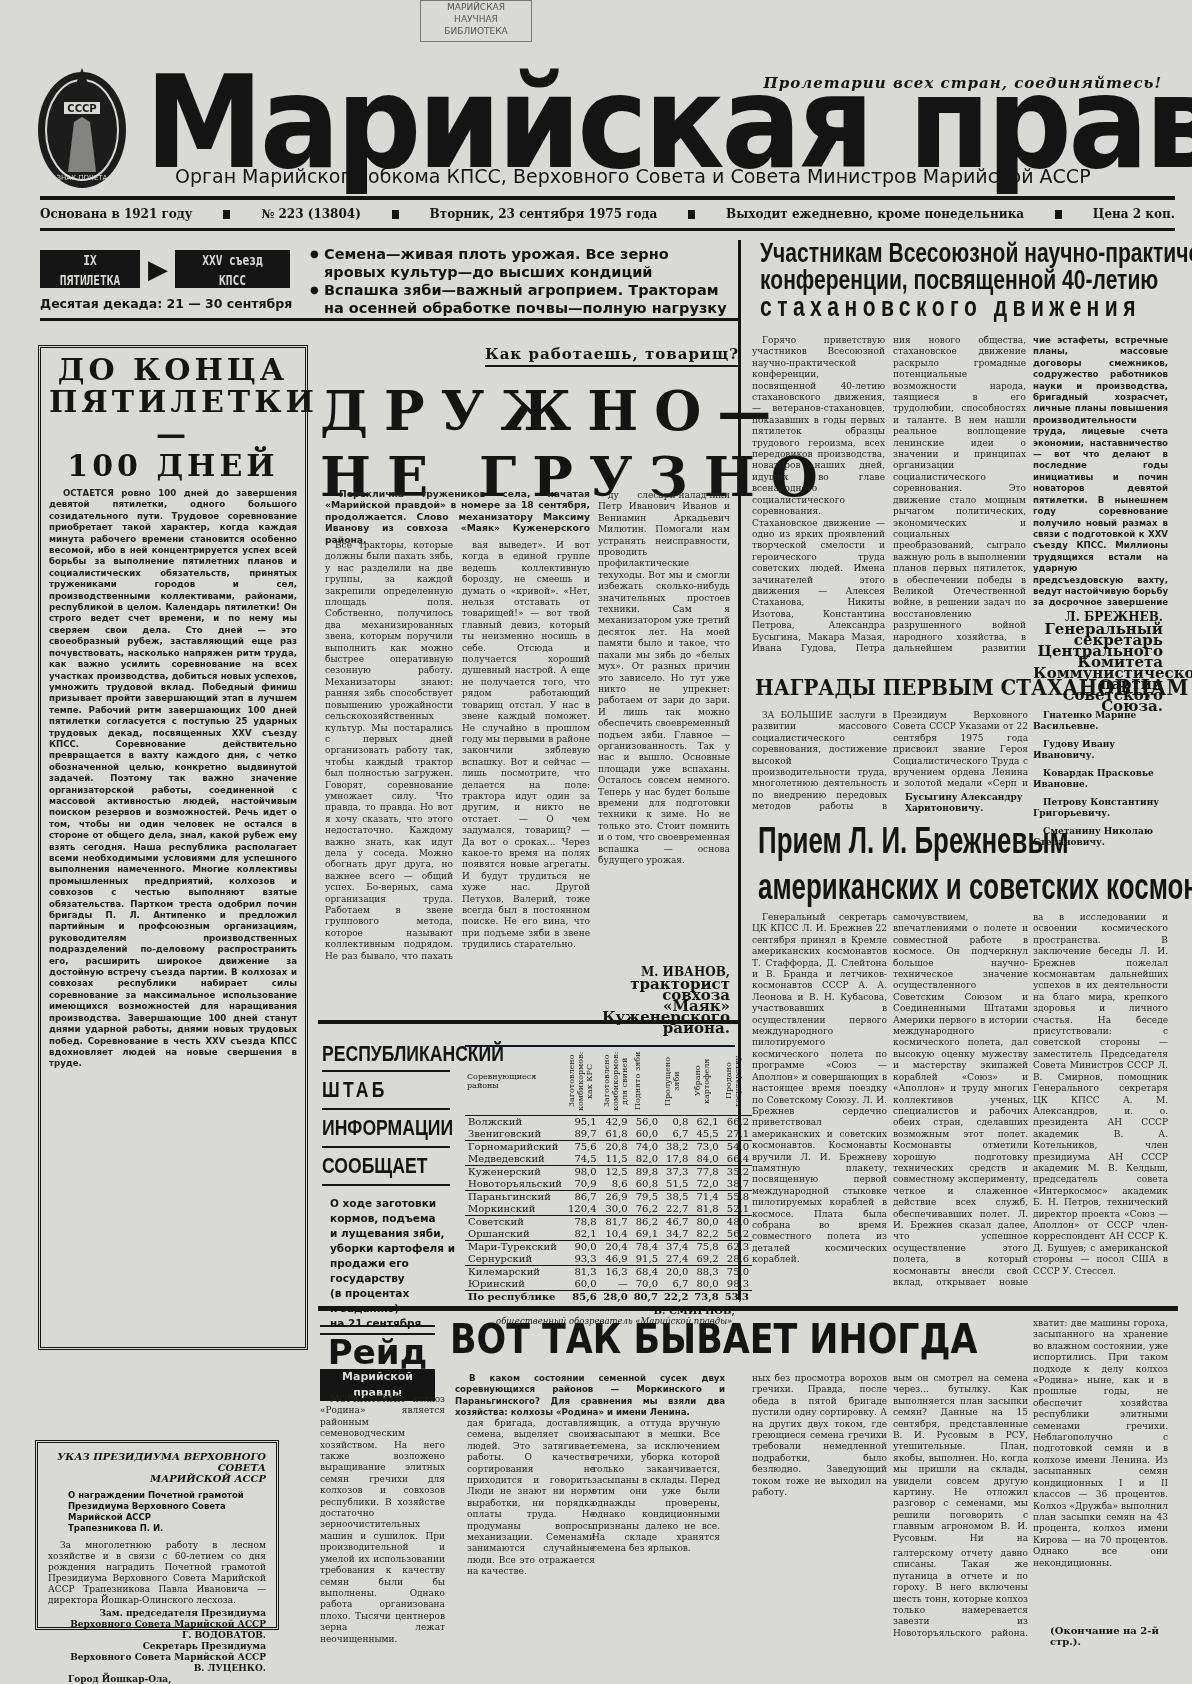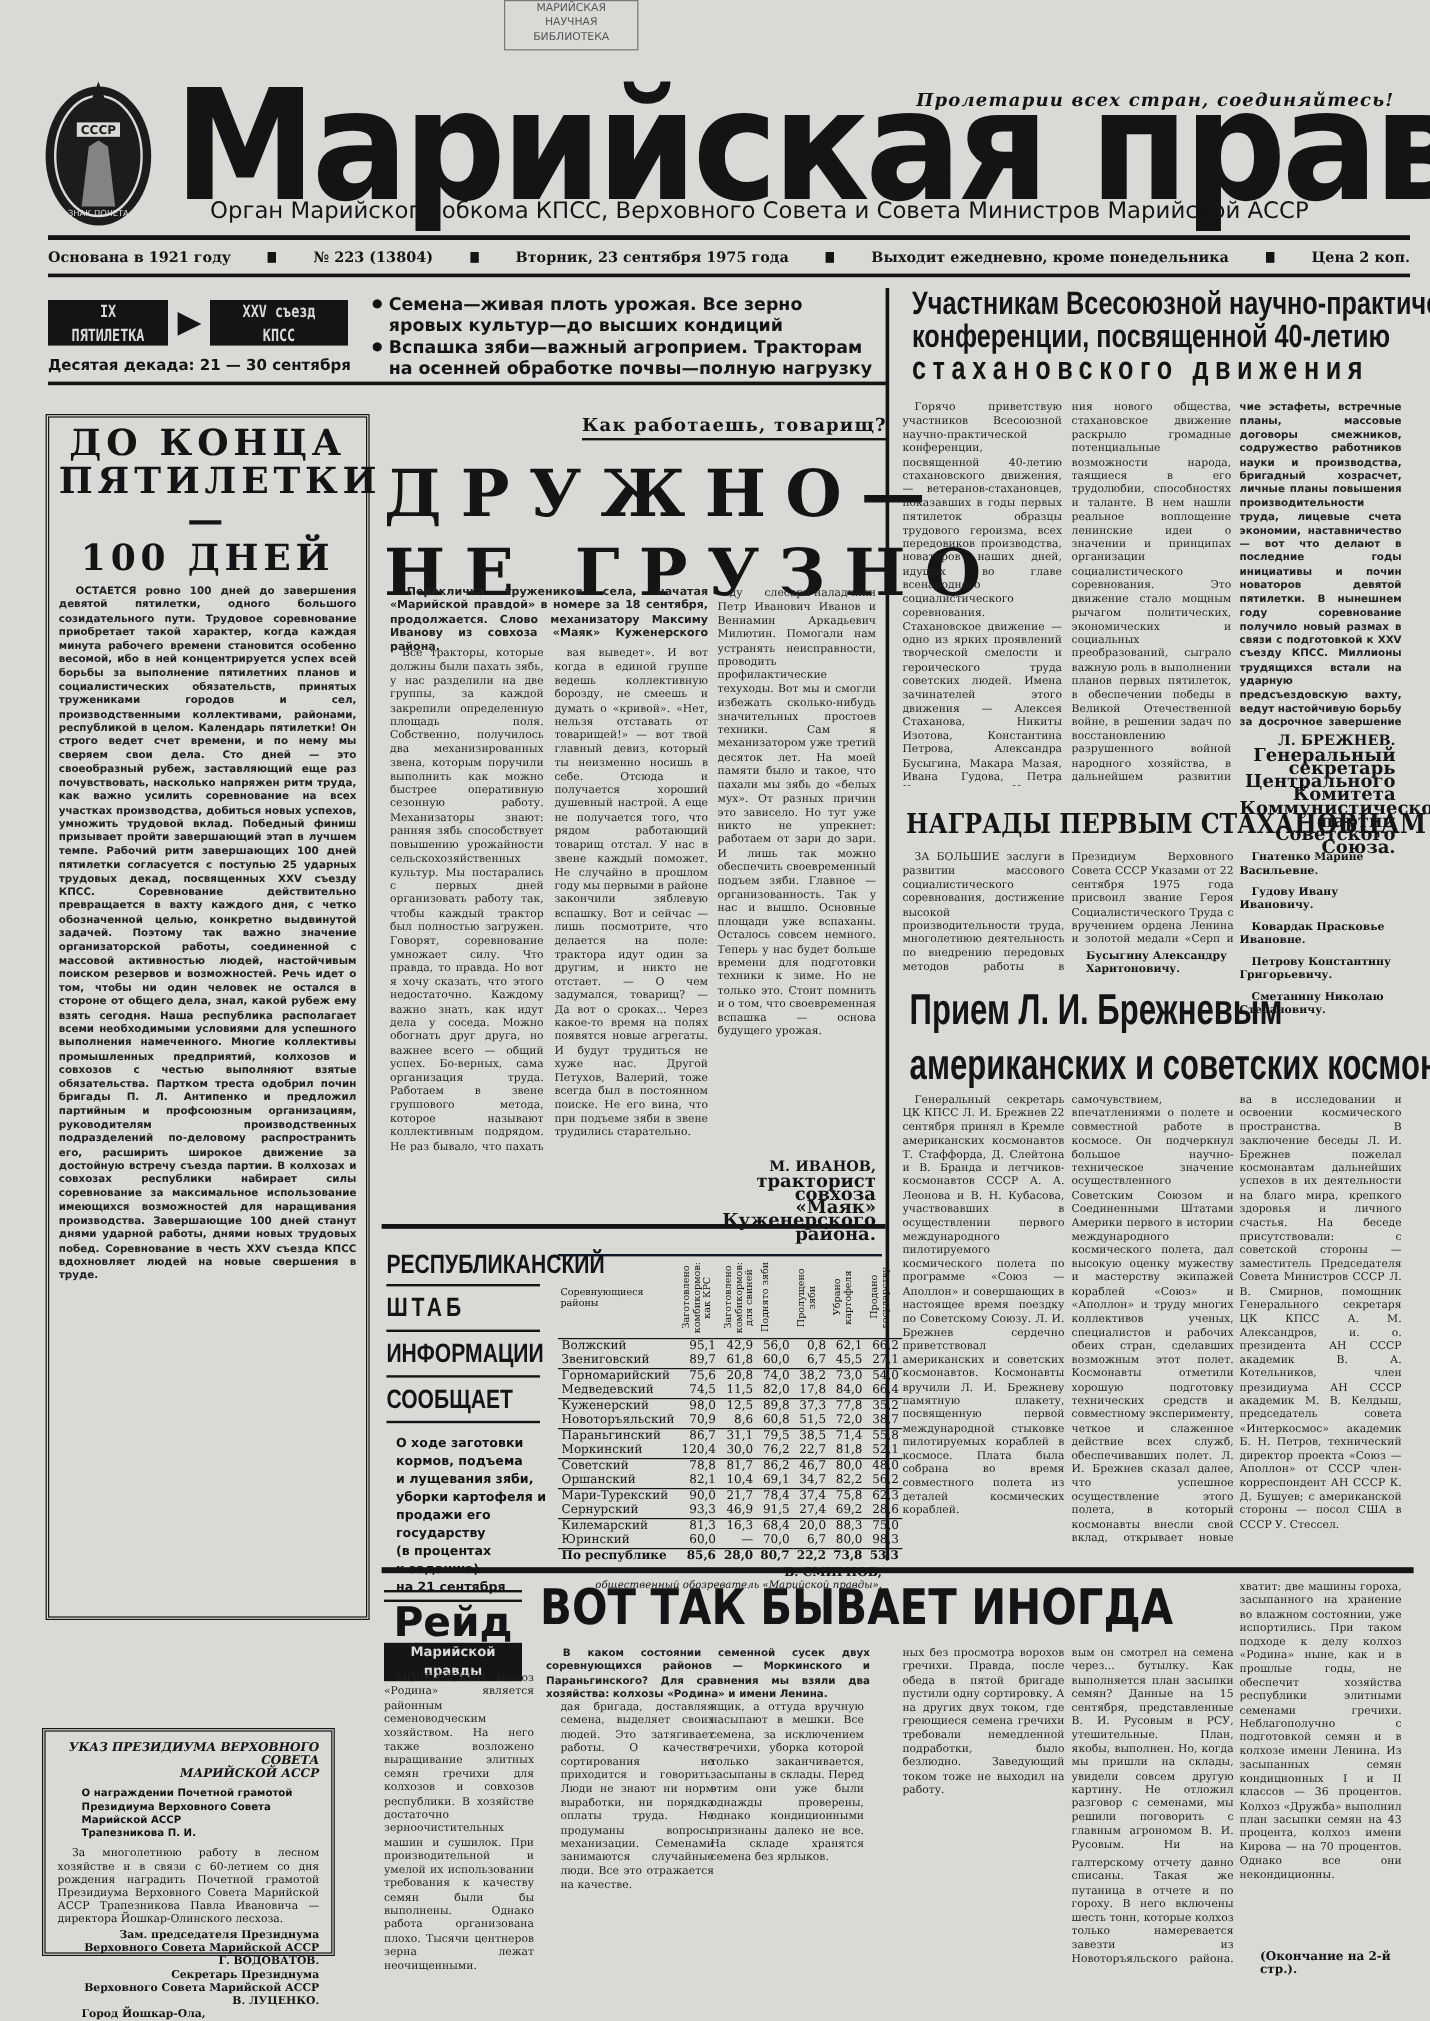--- a/index.html
+++ b/index.html
@@ -233,21 +233,21 @@
           <td>70,9</td>
           <td>8,6</td>
           <td>60,8</td>
           <td>51,5</td>
           <td>72,0</td>
           <td>38,7</td>
         </tr>
         <tr class="sep">
           <td>Параньгинский</td>
           <td>86,7</td>
-          <td>31,1</td>
+          <td>26,9</td>
           <td>79,5</td>
           <td>38,5</td>
           <td>71,4</td>
           <td>55,8</td>
         </tr>
         <tr>
           <td>Моркинский</td>
           <td>120,4</td>
           <td>30,0</td>
           <td>76,2</td>
@@ -269,21 +269,21 @@
           <td>82,1</td>
           <td>10,4</td>
           <td>69,1</td>
           <td>34,7</td>
           <td>82,2</td>
           <td>56,2</td>
         </tr>
         <tr class="sep">
           <td>Мари-Турекский</td>
           <td>90,0</td>
-          <td>21,7</td>
+          <td>20,4</td>
           <td>78,4</td>
           <td>37,4</td>
           <td>75,8</td>
           <td>62,3</td>
         </tr>
         <tr>
           <td>Сернурский</td>
           <td>93,3</td>
           <td>46,9</td>
           <td>91,5</td>

